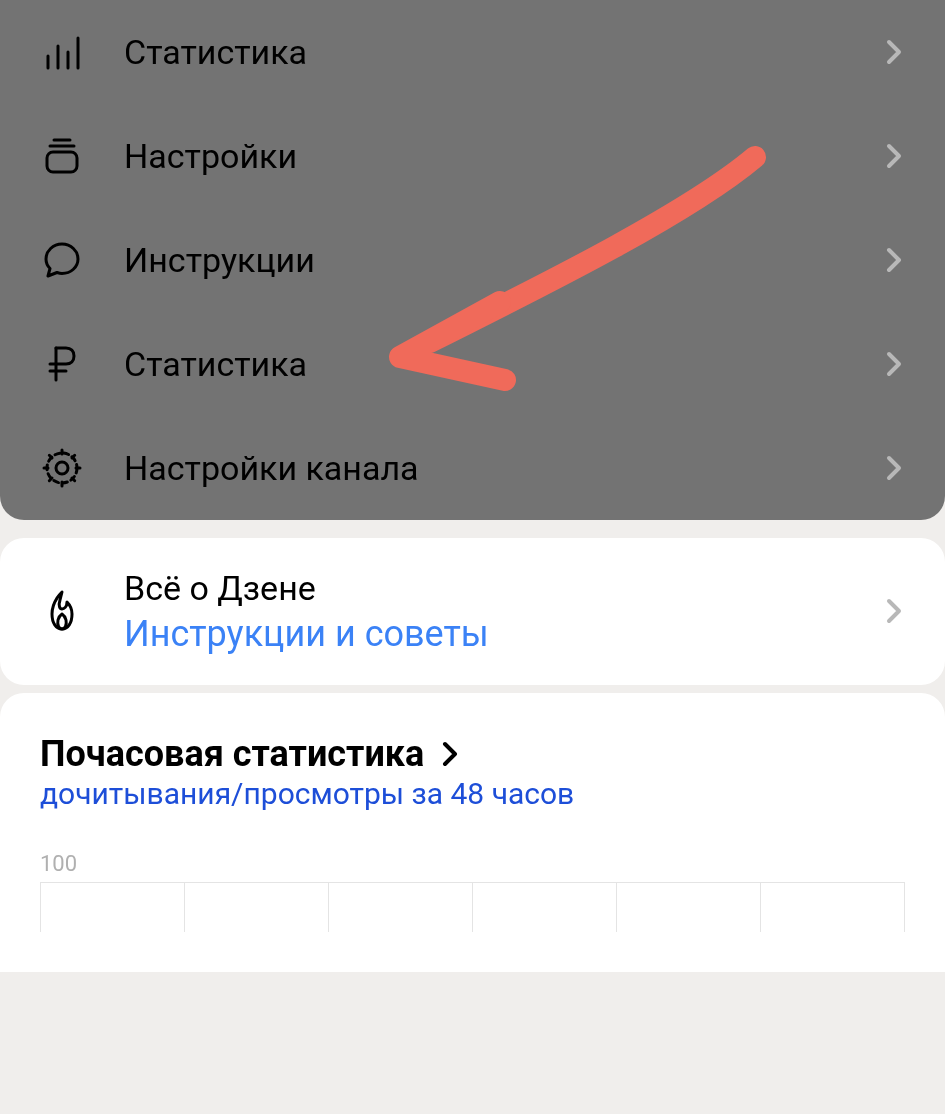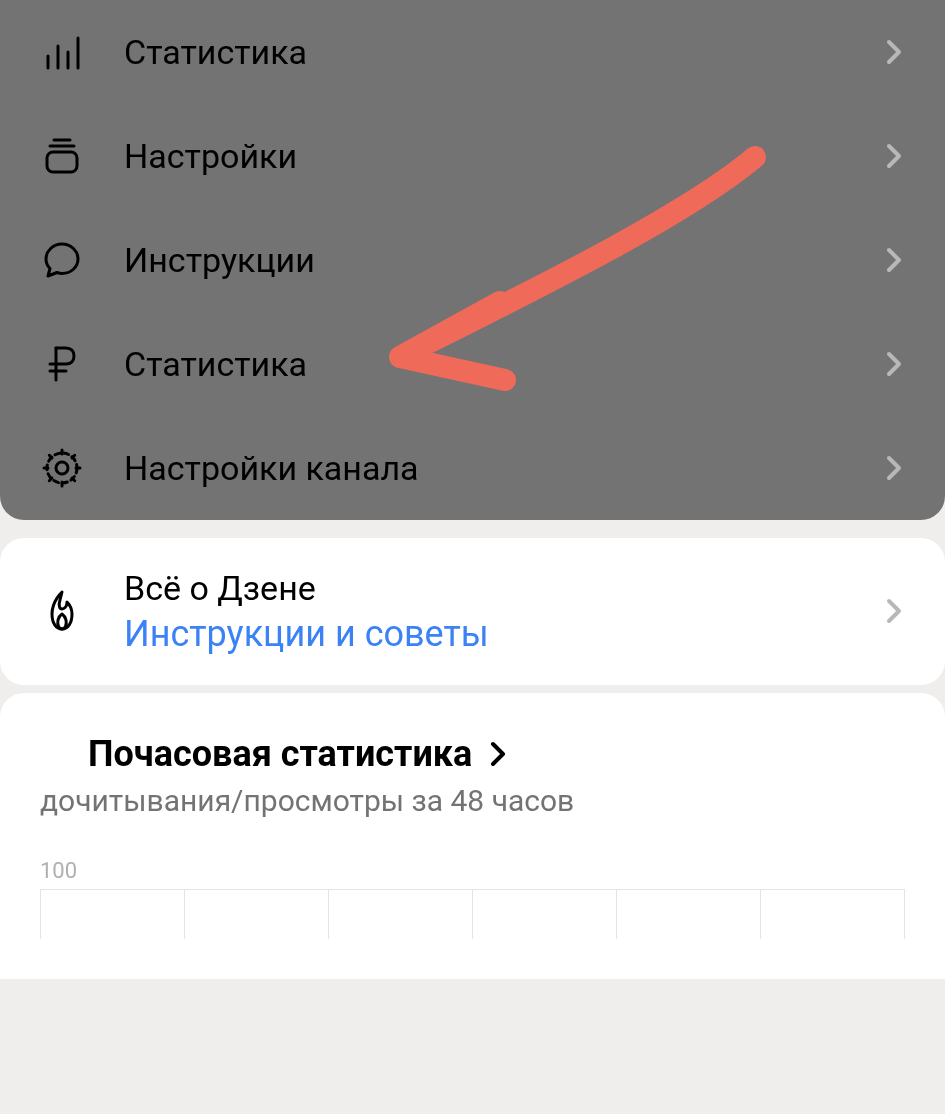--- a/index.html
+++ b/index.html
@@ -71,26 +71,25 @@
     .header-row {
       display: flex;
       align-items: center;
       gap: 18px;
       cursor: pointer;
     }
     .header-title {
       font-size: 36px;
       font-weight: 700;
       color: #000;
-      margin-left: 48px;
     }
     .header-sub {
       font-size: 30px;
-      color: #737373;
-      margin-top: 8px;
+      color: #1d4ed8;
+      margin-top: 1px;
     }
     .chart-area {
       padding: 30px 40px 0 40px;
     }
     .axis-label {
       font-size: 22px;
       color: #b0b0b0;
       margin-bottom: 6px;
     }
     .chart-grid {

